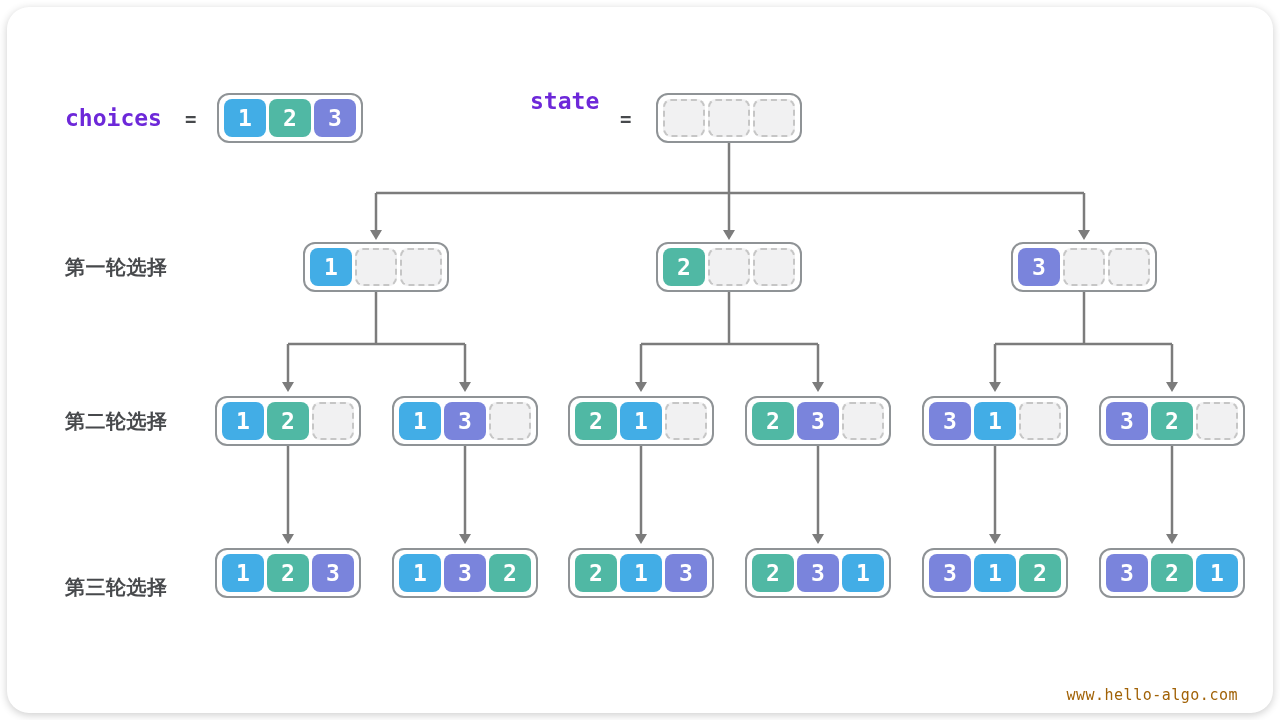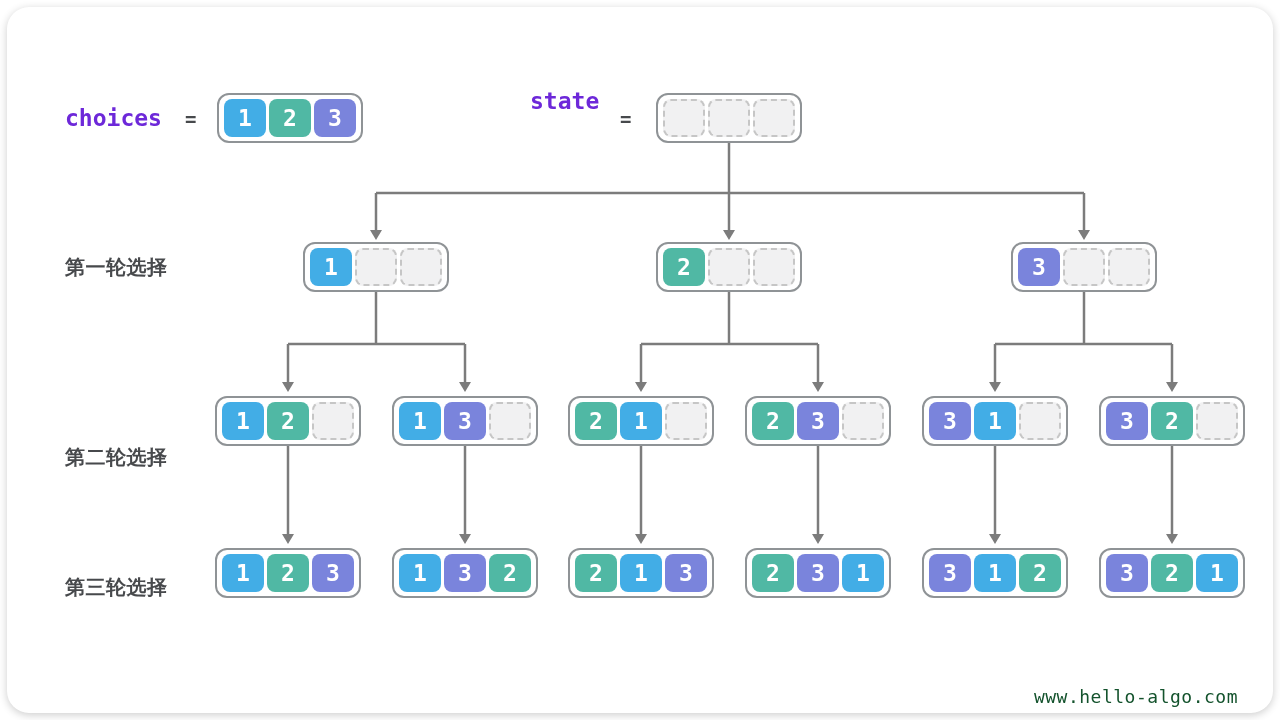--- a/index.html
+++ b/index.html
@@ -72,22 +72,22 @@
     font-weight: 600;
     color: #47494c;
     transform: translateY(-50%);
     white-space: nowrap;
     letter-spacing: 0.5px;
   }
   .watermark {
     position: absolute;
     right: 35px; top: 679px;
     font-family: "DejaVu Sans Mono", monospace;
-    font-size: 18px;
-    color: #14532d;
+    font-size: 15px;
+    color: #a16207;
     letter-spacing: 0.5px;
   }
 </style>
 </head>
 <body>
 
 <div class="canvas">
   <div class="card">
 
     <svg class="connectors" id="connectors" viewBox="0 0 1280 720">
@@ -147,21 +147,21 @@
         <div class="tuple" style="left: 649px; top: 235px;">
           <div class="cell" style="background: rgb(80, 184, 164);">2</div>
           <div class="cell empty"></div>
           <div class="cell empty"></div>
         </div>
         <div class="tuple" style="left: 1004px; top: 235px;">
           <div class="cell" style="background: rgb(122, 132, 220);">3</div>
           <div class="cell empty"></div>
           <div class="cell empty"></div>
         </div>
-        <div class="row-label" style="top: 414px; margin-top: 36px;">第二轮选择</div>
+        <div class="row-label" style="top: 414px;">第二轮选择</div>
         <div class="tuple" style="left: 208px; top: 389px;">
           <div class="cell" style="background: rgb(66, 173, 230);">1</div>
           <div class="cell" style="background: rgb(80, 184, 164);">2</div>
           <div class="cell empty"></div>
         </div>
         <div class="tuple" style="left: 385px; top: 389px;">
           <div class="cell" style="background: rgb(66, 173, 230);">1</div>
           <div class="cell" style="background: rgb(122, 132, 220);">3</div>
           <div class="cell empty"></div>
         </div>

